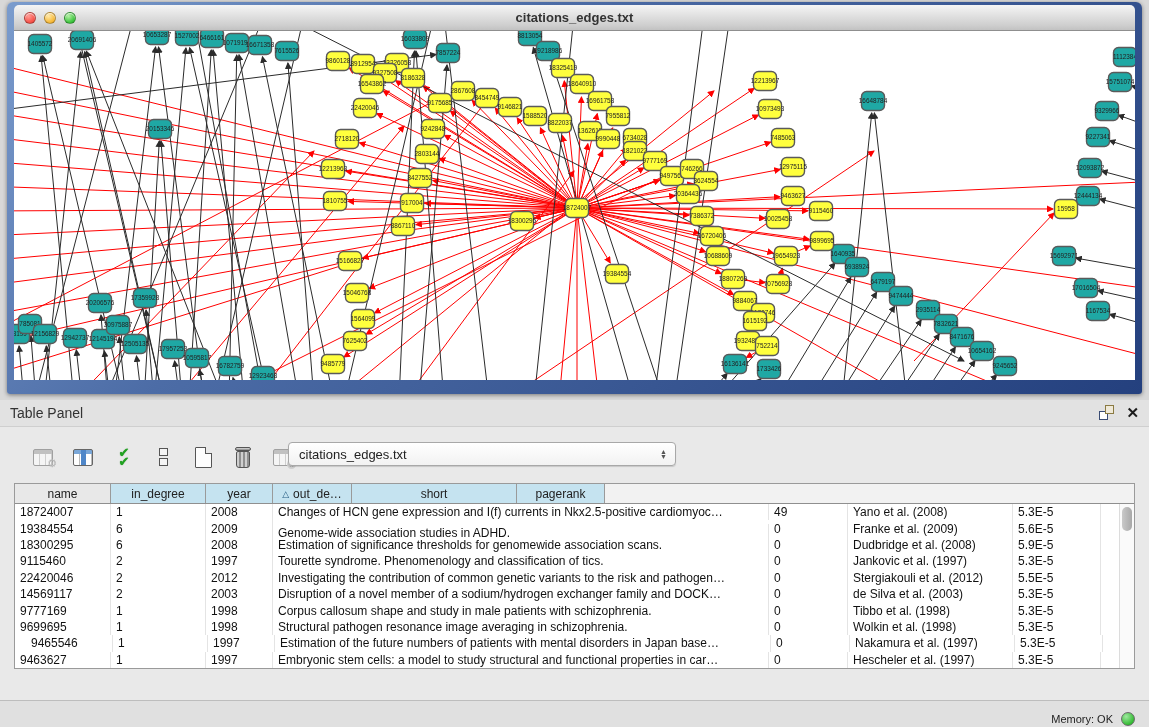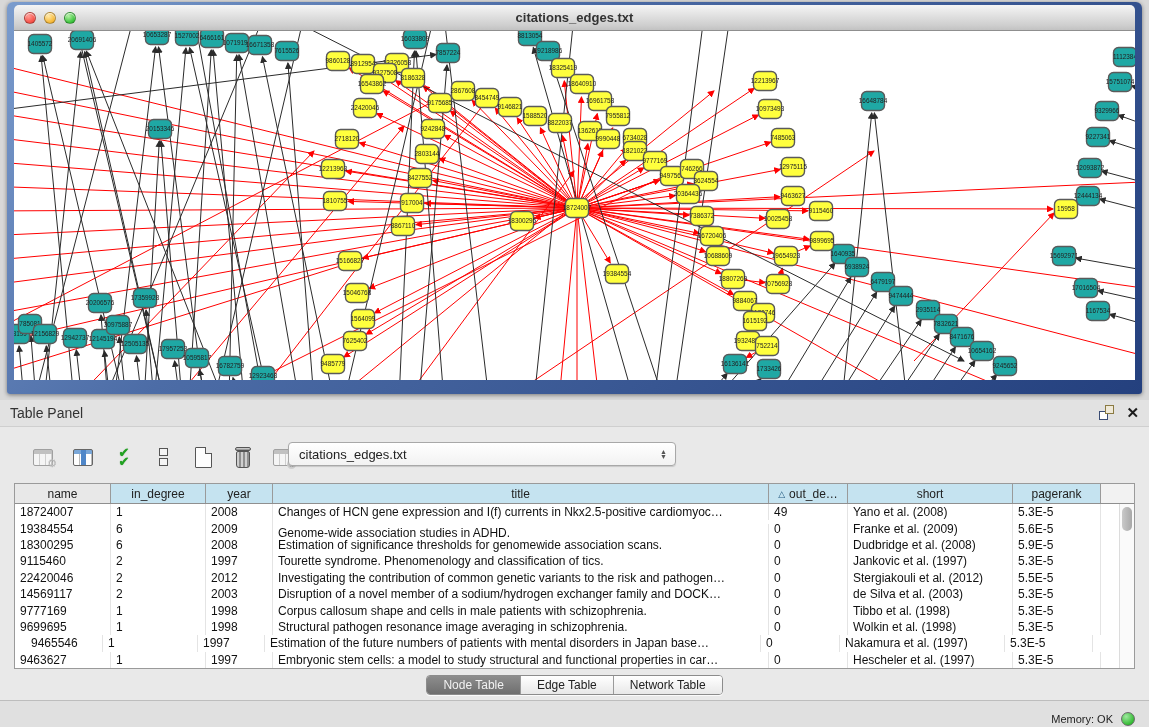--- a/index.html
+++ b/index.html
@@ -816,23 +816,20 @@
     <div class="thead" id="thead">
         <div class="th gray" style="width: 96px;">
           <span>name</span>
         </div>
         <div class="th" style="width: 95px;">
           <span>in_degree</span>
         </div>
         <div class="th" style="width: 67px;">
           <span>year</span>
         </div>
-        <div class="th" style="width: 496px;">
-          <span>title</span>
-        </div>
         <div class="th" style="width: 79px;">
           <span class="sortglyph">△</span>
           <span>out_de…</span>
         </div>
         <div class="th" style="width: 165px;">
           <span>short</span>
         </div>
         <div class="th" style="width: 88px;">
           <span>pagerank</span>
         </div>
@@ -890,36 +887,36 @@
           <div class="td" style="width: 67px;">2003</div>
           <div class="td" style="width: 496px;">Disruption of a novel member of a sodium/hydrogen exchanger family and DOCK…</div>
           <div class="td" style="width: 79px;">0</div>
           <div class="td" style="width: 165px; text-align: right;">de Silva et al. (2003)</div>
           <div class="td" style="width: 88px;">5.3E-5</div>
         </div>
         <div class="tr">
           <div class="td" style="width: 96px;">9777169</div>
           <div class="td" style="width: 95px;">1</div>
           <div class="td" style="width: 67px;">1998</div>
-          <div class="td" style="width: 496px;">Corpus callosum shape and cells in male patients with schizophrenia.</div>
+          <div class="td" style="width: 496px;">Corpus callosum shape and study in male patients with schizophrenia.</div>
           <div class="td" style="width: 79px;">0</div>
           <div class="td" style="width: 165px;">Tibbo et al. (1998)</div>
           <div class="td" style="width: 88px;">5.3E-5</div>
         </div>
         <div class="tr">
           <div class="td" style="width: 96px;">9699695</div>
           <div class="td" style="width: 95px;">1</div>
           <div class="td" style="width: 67px;">1998</div>
           <div class="td" style="width: 496px;">Structural pathogen resonance image averaging in schizophrenia.</div>
           <div class="td" style="width: 79px;">0</div>
           <div class="td" style="width: 165px;">Wolkin et al. (1998)</div>
           <div class="td" style="width: 88px;">5.3E-5</div>
         </div>
         <div class="tr">
-          <div class="td" style="width: 88px; padding-left: 16px;">9465546</div>
+          <div class="td" style="width: 98px; padding-left: 16px;">9465546</div>
           <div class="td" style="width: 95px;">1</div>
           <div class="td" style="width: 67px;">1997</div>
           <div class="td" style="width: 496px;">Estimation of the future numbers of patients with mental disorders in Japan base…</div>
           <div class="td" style="width: 79px;">0</div>
           <div class="td" style="width: 165px;">Nakamura et al. (1997)</div>
           <div class="td" style="width: 88px;">5.3E-5</div>
         </div>
         <div class="tr">
           <div class="td" style="width: 96px;">9463627</div>
           <div class="td" style="width: 95px;">1</div>
@@ -928,25 +925,18 @@
           <div class="td" style="width: 79px;">0</div>
           <div class="td" style="width: 165px; text-align: right;">Hescheler et al. (1997)</div>
           <div class="td" style="width: 88px;">5.3E-5</div>
         </div>
       </div>
     <div class="vscroll">
         <div class="vthumb"></div>
       </div>
   </div>
 
-  <div class="tabs">
-    <div class="seg" id="segtabs">
-        <div class="seg-btn active">Node Table</div>
-        <div class="seg-btn">Edge Table</div>
-        <div class="seg-btn">Network Table</div>
-      </div>
-  </div>
 </div>
 
 <div class="status-bar">
   <span class="mem-label">Memory: OK</span>
   <span class="mem-dot"></span>
 </div>
 
 </body></html>

